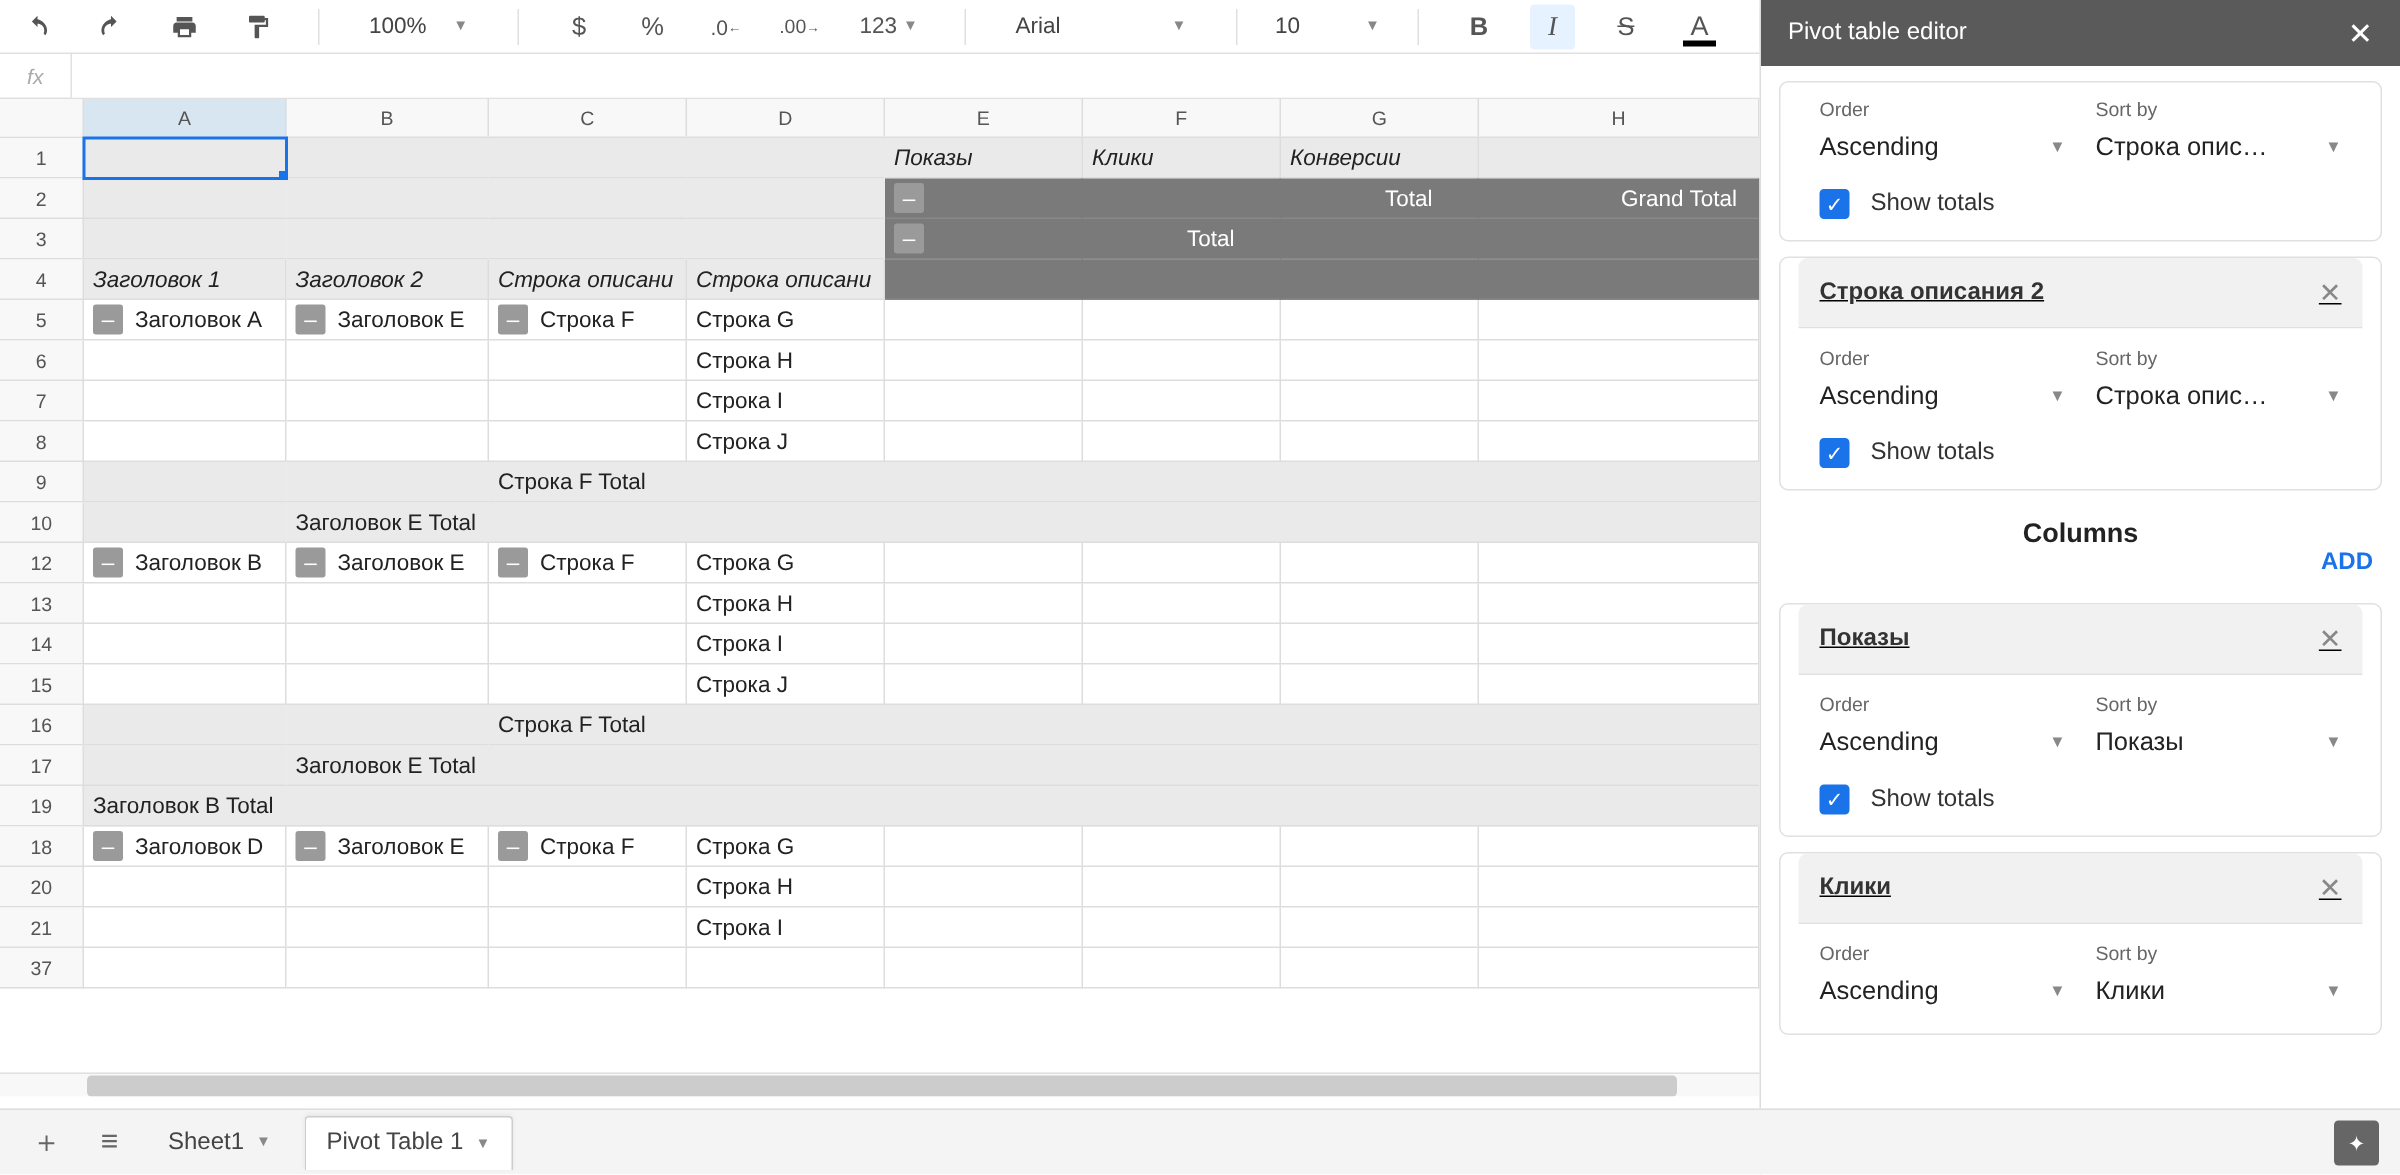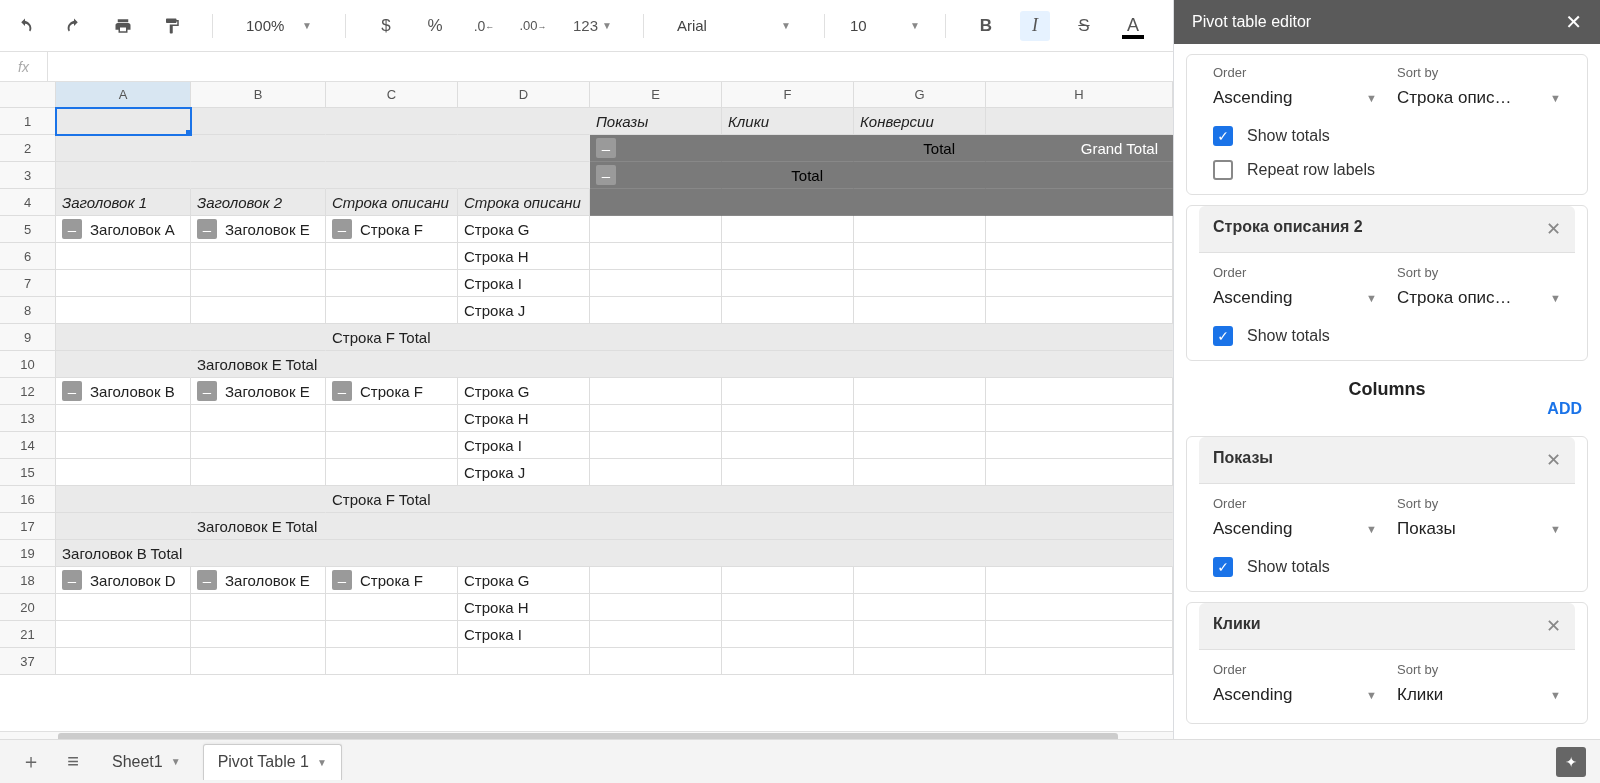--- a/index.html
+++ b/index.html
@@ -1,19 +1,19 @@
 <!DOCTYPE html>
 <html><head>
 <meta charset="utf-8">
 <style>
 * { margin:0; padding:0; box-sizing:border-box; font-family:Arial,sans-serif; }
 body { width:1600px; height:783px; overflow:hidden; background:#fff; position:relative; }
 
 
-.toolbar { height:52px; border-bottom:1px solid #e0e0e0; display:flex; align-items:center; padding:0 10px; gap:19px; }
+.toolbar { height:36px; border-bottom:1px solid #e0e0e0; display:flex; align-items:center; padding:0 10px; gap:19px; }
 .tb-sep { width:1px; height:24px; background:#e0e0e0; margin:0 6px; }
 .tb-btn { height:30px; min-width:30px; display:flex; align-items:center; justify-content:center; border-radius:3px; cursor:pointer; color:#555; }
 .tb-btn.active { background:#e6f2ff; }
 .tb-zoom { width:82px; display:flex; align-items:center; padding:0 8px; font-size:15px; color:#444; }
 .tb-font { width:130px; display:flex; align-items:center; padding:0 8px; font-size:15px; color:#444; }
 .tb-size { width:70px; display:flex; align-items:center; justify-content:center; font-size:15px; color:#444; gap:18px; }
 .caret { margin-left:auto; font-size:10px; color:#888; }
 .text-color-bar { width:22px; height:4px; background:#000; position:absolute; bottom:2px; left:4px; }
 .tb-a { position:relative; font-size:18px; font-weight:500; }
 .tb-more { font-size:18px; letter-spacing:2px; color:#666; padding:0 6px; }
@@ -37,38 +37,38 @@
 .rownum { width:56px; background:#f8f8f8; border-right:1px solid #ddd; border-bottom:1px solid #ddd; display:flex; align-items:center; justify-content:center; font-size:13px; color:#555; }
 .cell { border-right:1px solid #ddd; border-bottom:1px solid #ddd; display:flex; align-items:center; padding:0 6px; font-size:15px; color:#222; overflow:hidden; white-space:nowrap; }
 .cell.ital { font-style:italic; }
 .cell.sel { outline:2px solid #1a73e8; outline-offset:-1px; position:relative; }
 .cell.sel::after { content:''; position:absolute; right:-3px; bottom:-3px; width:7px; height:7px; background:#1a73e8; }
 .cell.darkrow { background:#7a7a7a; color:#fff; border-right-color:#7a7a7a; border-bottom-color:#888; }
 .cell.darkrow .collapse-btn { background:#9a9a9a; }
 .cell.ltgray { background:#eaeaea; border-right-color:#eaeaea; }
 .cell.header-italic { font-style:italic; background:#eaeaea; }
 .cell.right { justify-content:flex-end; padding-right:14px; }
-.cell.total-right { justify-content:flex-end; padding-right:30px; color:#000000; }
+.cell.total-right { justify-content:flex-end; padding-right:30px; color:#ffffff; }
 
 .collapse-btn { width:20px; height:20px; background:#9a9a9a; color:#fff; border-radius:2px; display:inline-flex; align-items:center; justify-content:center; font-size:15px; margin-right:8px; flex-shrink:0; line-height:1; }
 
 .grid-scroll-v { position:absolute; right:0; top:0; width:16px; height:100%; background:#f8f8f8; border-left:1px solid #e0e0e0; }
 .grid-scroll-v .thumb { position:absolute; left:1px; top:28px; width:14px; height:75px; background:#ccc; border-radius:3px; }
 .grid-scroll-v .arrow { position:absolute; left:0; width:16px; height:16px; display:flex; align-items:center; justify-content:center; font-size:10px; color:#888; }
 .grid-scroll-h { position:absolute; left:0; bottom:0; height:16px; width:calc(100% - 16px); background:#f8f8f8; border-top:1px solid #e0e0e0; }
 .grid-scroll-h .thumb { position:absolute; top:1px; left:58px; height:14px; width:1060px; background:#ccc; border-radius:3px; }
 .grid-scroll-h .arrow { position:absolute; top:0; height:16px; width:16px; display:flex; align-items:center; justify-content:center; font-size:10px; color:#888; }
 
 
 .pivot-panel { width:427px; background:#fff; border-left:1px solid #dadce0; display:flex; flex-direction:column; position:absolute; right:0; top:0; height:100%; }
 .pivot-header { height:44px; background:#5a5a5a; color:#fff; display:flex; align-items:center; padding:0 18px; font-size:16px; font-weight:500; }
 .pivot-close { margin-left:auto; cursor:pointer; font-size:20px; }
 .pivot-body { flex:1; overflow-y:auto; padding:0 12px 12px; }
 .pivot-card { background:#fff; border:1px solid #e0e0e0; border-radius:6px; margin-top:10px; padding:10px 26px 14px; }
-.pivot-card-head { display:flex; margin:0 -14px 8px; padding:4px 14px 10px; }
+.pivot-card-head { display:flex; align-items:center; margin:0 -14px 8px; padding:4px 14px 10px;text-decoration:underline; }
 .pivot-card-title { font-size:16px; font-weight:600; color:#333; }
 .pivot-card-x { margin-left:auto; color:#888; cursor:pointer; font-size:18px; }
 .card-with-head .pivot-card-head { background:#f1f1f1; margin:-10px -14px 12px; padding:12px 14px; border-radius:6px 6px 0 0; border-bottom:1px solid #e0e0e0; }
 .field-row { display:flex; gap:20px; }
 .field { flex:1; }
 .field-label { font-size:13px; color:#666; margin-bottom:4px; }
 .field-select { display:flex; align-items:center; font-size:17px; color:#222; padding:4px 0; cursor:pointer; }
 .field-select .dd { margin-left:auto; font-size:11px; color:#888; }
 .check-row { display:flex; align-items:center; gap:14px; margin-top:14px; font-size:16px; color:#333; }
 .chk { width:20px; height:20px; border:2px solid #888; border-radius:3px; display:flex; align-items:center; justify-content:center; cursor:pointer; }
@@ -402,24 +402,20 @@
           <div class="field-select">
               <span>Строка опис…</span>
               <span class="dd">▼</span>
             </div>
         </div>
       </div>
       <div class="check-row">
           <div class="chk on">✓</div>
           <span>Show totals</span>
         </div>
-      <div class="check-row">
-          <div class="chk"></div>
-          <span>Repeat row labels</span>
-        </div>
     </div>
 
     <div class="pivot-card card-with-head">
       <div class="pivot-card-head">
         <div class="pivot-card-title">Строка описания 2</div>
         <div class="pivot-card-x">✕</div>
       </div>
       <div class="field-row">
         <div class="field">
           <div class="field-label">Order</div>

